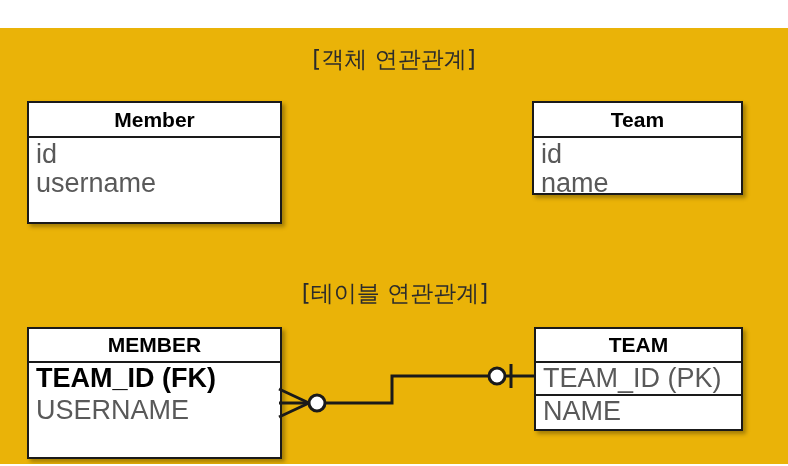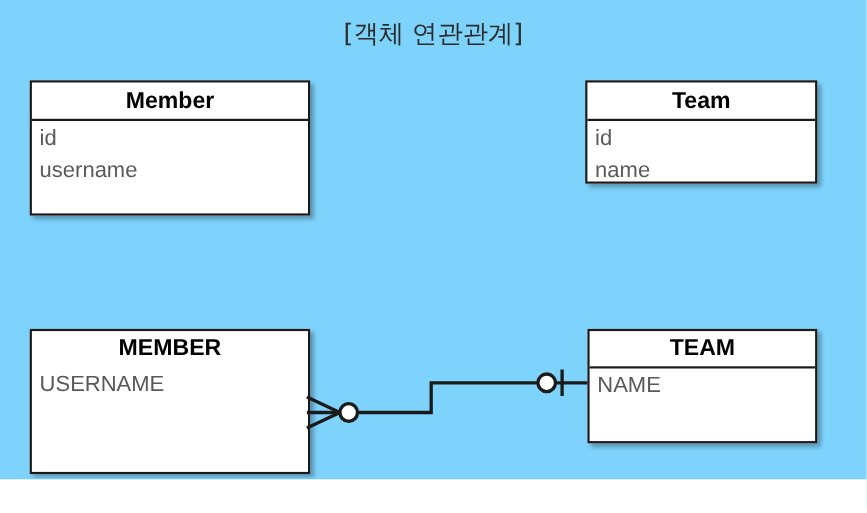--- a/index.html
+++ b/index.html
@@ -4,23 +4,24 @@
 <style>
   html, body {
     margin: 0;
     padding: 0;
     background: #ffffff;
   }
   #canvas {
     position: relative;
     width: 788px;
     height: 436px;
-    background: #7dd3fc;
+    background: #eab308;
     font-family: "Liberation Sans", "DejaVu Sans", sans-serif;
     overflow: hidden;
+    margin-top: 28px;
   }
 
   .section-title {
     position: absolute;
     text-align: center;
     color: #2b2b2b;
     font-size: 23px;
     line-height: 30px;
     white-space: nowrap;
     font-family: "DejaVu Sans", "Liberation Sans", sans-serif;
@@ -41,21 +42,21 @@
     color: #000000;
     font-size: 21px;
     display: flex;
     align-items: center;
     justify-content: center;
     border-radius: 11px;
   }
   .entity .ent-row {
     box-sizing: border-box;
     color: #595959;
-    font-size: 20px;
+    font-size: 27px;
     padding-left: 7px;
     display: flex;
     align-items: center;
     white-space: nowrap;
   }
   .entity .ent-row.bold {
     font-weight: bold;
     color: #000000;
   }
   .rule-top { border-top: 2px solid #1a1a1a; }
@@ -96,28 +97,31 @@
   </div>
 
   <div class="entity obj-box" style="left:532px; top:73px; width:211px; height:94px;">
     <div class="ent-header">Team</div>
     <div class="ent-body rule-top">
       <div class="ent-row">id</div>
       <div class="ent-row">name</div>
     </div>
   </div>
 
+  <div class="section-title" style="left:250px; top:250px; width:290px;">[테이블 연관관계]</div>
 
   <div class="entity tbl-box" style="left:27px; top:299px; width:255px; height:132px;">
     <div class="ent-header">MEMBER</div>
+    <div class="ent-row bold rule-top">TEAM_ID (FK)</div>
     <div class="ent-row">USERNAME</div>
   </div>
 
   <div class="entity tbl-box" style="left:534px; top:299px; width:209px; height:104px;">
     <div class="ent-header">TEAM</div>
+    <div class="ent-row rule-top">TEAM_ID (PK)</div>
     <div class="ent-row rule-top">NAME</div>
   </div>
 
   <svg class="connector" viewBox="0 0 788 466">
 
     <g stroke="#1a1a1a" stroke-width="3" fill="none">
       <line x1="279" y1="361" x2="309" y2="375"></line>
       <line x1="279" y1="389" x2="309" y2="375"></line>
       <line x1="279" y1="375" x2="309" y2="375"></line>
     </g>

